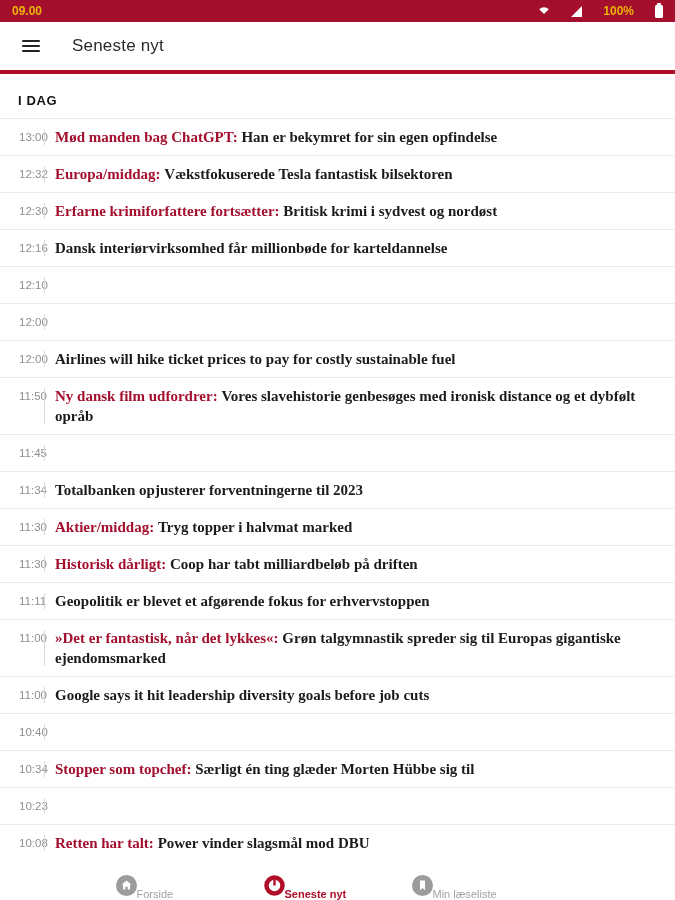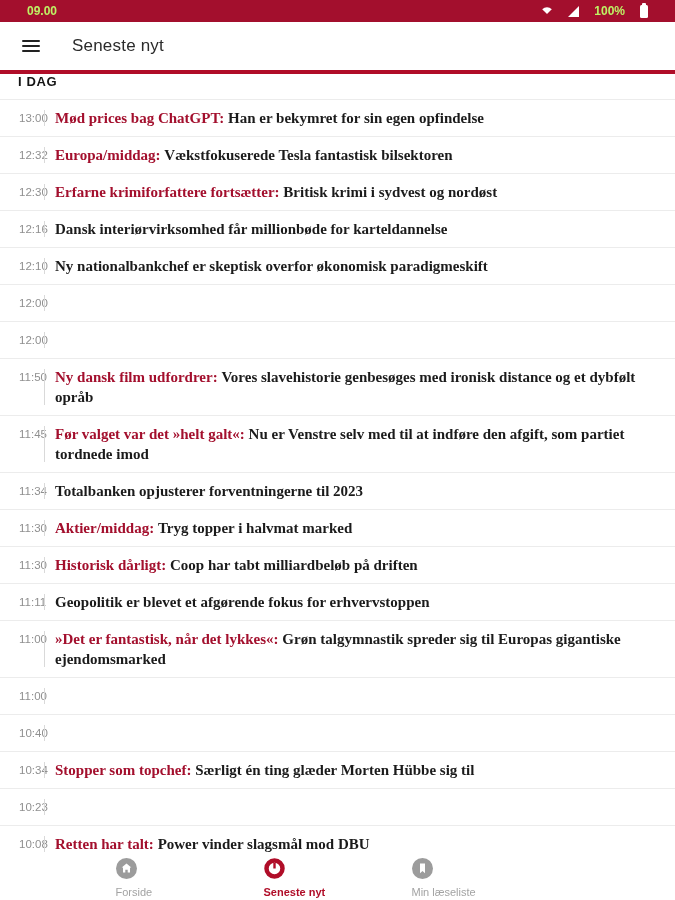--- a/index.html
+++ b/index.html
@@ -13,37 +13,37 @@
   }
   *{box-sizing:border-box;margin:0;padding:0;}
   html,body{background:#fff;}
   body{font-family:"Liberation Sans",sans-serif;}
   .screen{
     position:relative;width:675px;height:900px;margin:0 auto;
     background:#fff;overflow:hidden;
   }
   
   .statusbar{
-    height:22px;background:var(--crimson);color:#bef264;
+    height:22px;background:var(--crimson);color:#eab308;
     display:flex;justify-content:space-between;align-items:center;
-    padding:0 27px;font-size:12px;font-weight:700;
-  }
-  .sb-right{display:flex;align-items:center;gap:15px;}
+    padding:0 12px;font-size:12px;font-weight:700;
+  }
+  .sb-right{display:flex;align-items:center;gap:21px;}
   .battery-body{width:8px;height:13px;background:#fff;border-radius:1.5px;position:relative;}
   .battery-body::before{content:"";position:absolute;top:-2px;left:2px;width:4px;height:2px;background:#fff;border-radius:1px 1px 0 0;}
   .signal-tri{width:0;height:0;border-left:11px solid transparent;border-bottom:11px solid #fff;}
   
   .appbar{height:48px;background:#fff;display:flex;align-items:center;}
   .menu-btn{width:18px;margin-left:22px;cursor:pointer;}
   .menu-btn span{display:block;height:2px;background:#222;margin:3px 0;border-radius:1px;}
   .appbar-title{margin-left:32px;font-size:17px;color:#2b2b2b;letter-spacing:.2px;}
   .red-rule{height:4px;background:var(--rule);}
   
   .section-label{
-    padding:0 18px 10px 18px;font-size:13px;font-weight:700;
+    padding:19px 18px 10px 18px;font-size:13px;font-weight:700;
     letter-spacing:.6px;color:#141414;
   }
   .row{
     display:flex;align-items:stretch;border-top:1px solid var(--row-line);
     padding:8px 18px 8px 0;cursor:pointer;background:#fff;
   }
   .time{
     flex:none;width:44px;padding-left:19px;font-size:11.5px;
     color:var(--time-gray);line-height:20px;
   }
@@ -52,21 +52,21 @@
     font-family:"Liberation Serif",serif;font-weight:700;
     font-size:15px;line-height:20px;color:var(--ink);
   }
   .prefix{color:var(--crimson);}
   
   .bottomnav{
     position:absolute;left:0;bottom:0;width:100%;height:47px;background:#fff;
     display:flex;justify-content:center;z-index:5;
   }
   .nav-item{
-    width:148px;display:flex;flex-direction:column;align-items:flex-start;
+    width:148px;display:flex;flex-direction:row;align-items:flex-end;
     padding-top:5px;cursor:pointer;
   }
   .nav-label{margin-top:3px;font-size:11px;color:var(--label-gray);}
   .nav-item.active .nav-label{color:var(--rule);font-weight:700;}
 </style>
 </head>
 <body>
 
 <div class="screen">
 
@@ -92,21 +92,21 @@
     </div>
     <div class="appbar-title">Seneste nyt</div>
   </div>
   <div class="red-rule"></div>
 
   <div class="section-label">I DAG</div>
   <div id="news-list">
   <div class="row">
     <span class="time">13:00</span>
     <span class="vline"></span>
-    <p class="headline"><b class="prefix">Mød prices bag ChatGPT: </b><span>Han er bekymret for sin egen opfindelse</span></p>
+    <p class="headline"><b class="prefix">Mød manden bag ChatGPT: </b><span>Han er bekymret for sin egen opfindelse</span></p>
   </div>
 
   <div class="row">
     <span class="time">12:32</span>
     <span class="vline"></span>
     <p class="headline"><b class="prefix">Europa/middag: </b><span>Vækstfokuserede Tesla fantastisk bilsektoren</span></p>
   </div>
 
   <div class="row">
     <span class="time">12:30</span>
@@ -116,43 +116,42 @@
 
   <div class="row">
     <span class="time">12:16</span>
     <span class="vline"></span>
     <p class="headline"><b class="prefix"></b><span>Dansk interiørvirksomhed får millionbøde for karteldannelse</span></p>
   </div>
 
   <div class="row">
     <span class="time">12:10</span>
     <span class="vline"></span>
-    <p class="headline"><b class="prefix"></b><span>Ny nationalbankchef er skeptisk overfor økonomisk paradigmeskift</span></p>
   </div>
 
   <div class="row">
     <span class="time">12:00</span>
     <span class="vline"></span>
   </div>
 
   <div class="row">
     <span class="time">12:00</span>
     <span class="vline"></span>
+    <p class="headline"><b class="prefix"></b><span>Airlines will hike ticket prices to pay for costly sustainable fuel</span></p>
   </div>
 
   <div class="row">
     <span class="time">11:50</span>
     <span class="vline"></span>
     <p class="headline"><b class="prefix">Ny dansk film udfordrer: </b><span>Vores slavehistorie genbesøges med ironisk distance og et dybfølt opråb</span></p>
   </div>
 
   <div class="row">
     <span class="time">11:45</span>
     <span class="vline"></span>
-    <p class="headline"><b class="prefix">Før valget var det »helt galt«: </b><span>Nu er Venstre selv med til at indføre den afgift, som partiet tordnede imod</span></p>
   </div>
 
   <div class="row">
     <span class="time">11:34</span>
     <span class="vline"></span>
     <p class="headline"><b class="prefix"></b><span>Totalbanken opjusterer forventningerne til 2023</span></p>
   </div>
 
   <div class="row">
     <span class="time">11:30</span>
@@ -174,20 +173,21 @@
 
   <div class="row">
     <span class="time">11:00</span>
     <span class="vline"></span>
     <p class="headline"><b class="prefix">»Det er fantastisk, når det lykkes«: </b><span>Grøn talgymnastik spreder sig til Europas gigantiske ejendomsmarked</span></p>
   </div>
 
   <div class="row">
     <span class="time">11:00</span>
     <span class="vline"></span>
+    <p class="headline"><b class="prefix"></b><span>Google says it hit leadership diversity goals before job cuts</span></p>
   </div>
 
   <div class="row">
     <span class="time">10:40</span>
     <span class="vline"></span>
   </div>
 
   <div class="row">
     <span class="time">10:34</span>
     <span class="vline"></span>

